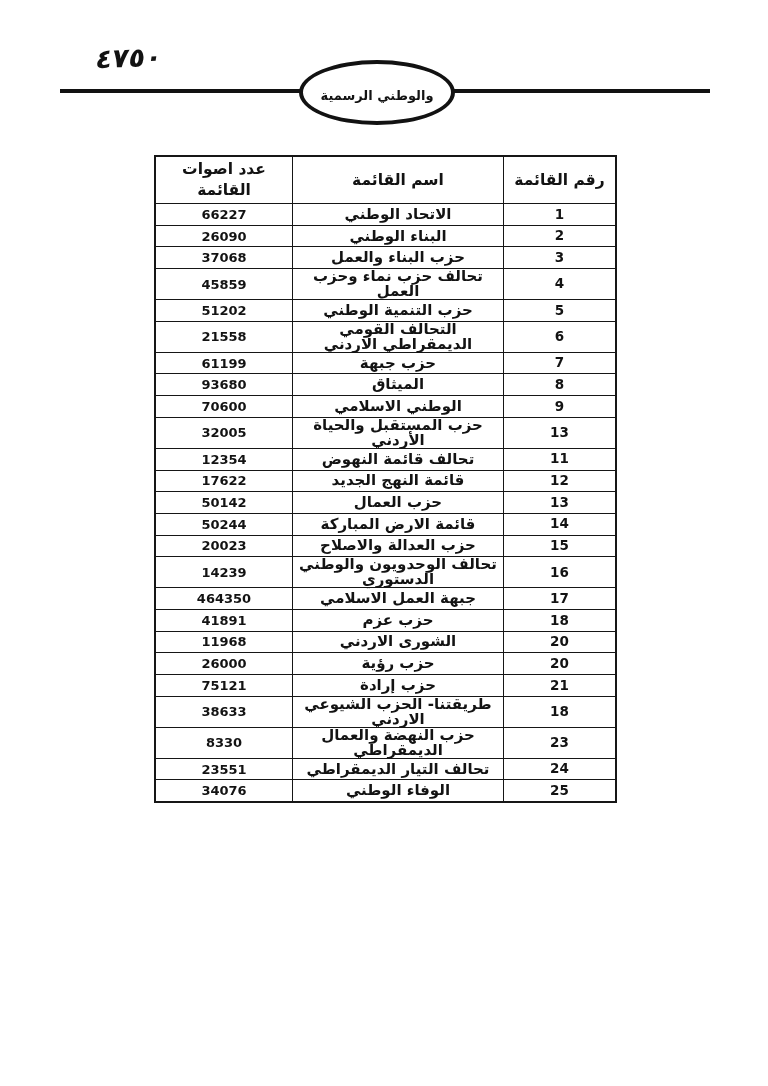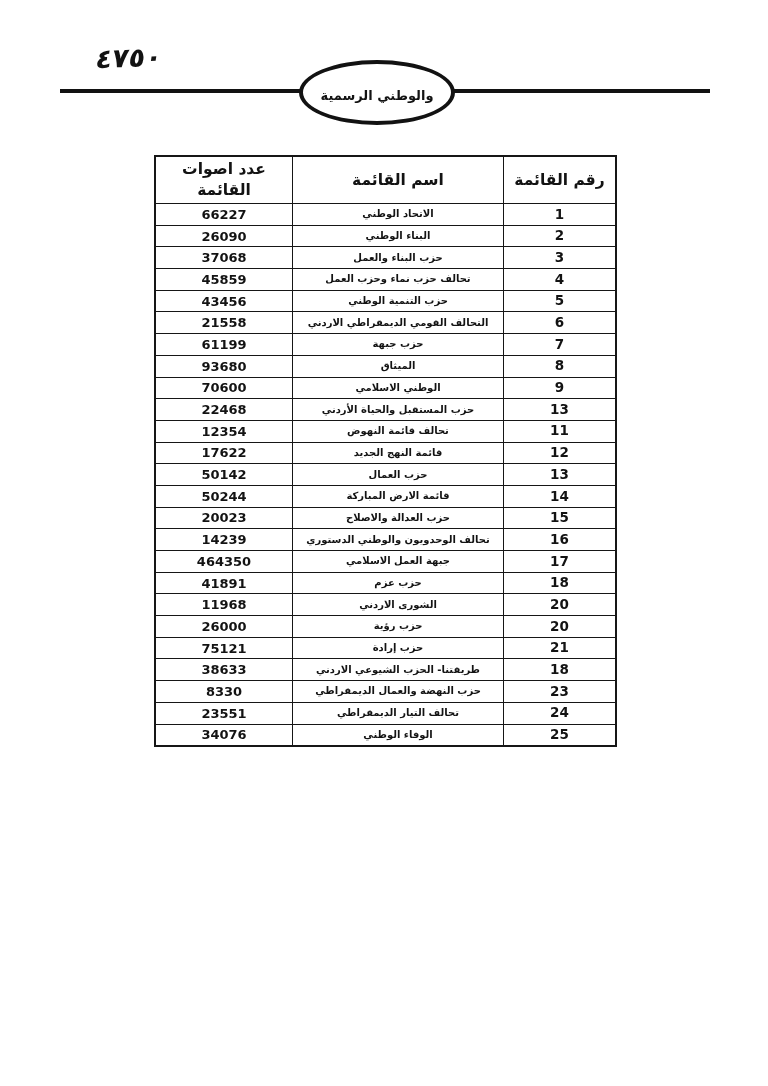--- a/index.html
+++ b/index.html
@@ -65,21 +65,21 @@
   }
   .col-number{width:111px;}
   .col-name{width:210px;}
   .col-votes{width:136px;white-space:pre-line;}
   .results-table tbody td{
     height:20.7px;
     font-weight:bold;
     line-height:1;
   }
   .results-table tbody td.cell-number{font-size:13.5px;}
-  .results-table tbody td.cell-name{font-size:10px;text-align:center;}
+  .results-table tbody td.cell-name{font-size:15px;text-align:center;}
   .results-table tbody td.cell-votes{font-size:13px;}
 </style>
 </head>
 <body>
 
 <div class="page">
 
   <div class="page-number">٤٧٥٠</div>
 
   <div class="header-rule"></div>
@@ -114,21 +114,21 @@
           <td class="cell-votes">37068</td>
         </tr>
         <tr>
           <td class="cell-number">4</td>
           <td class="cell-name">تحالف حزب نماء وحزب العمل</td>
           <td class="cell-votes">45859</td>
         </tr>
         <tr>
           <td class="cell-number">5</td>
           <td class="cell-name">حزب التنمية الوطني</td>
-          <td class="cell-votes">43456</td>
+          <td class="cell-votes">51202</td>
         </tr>
         <tr>
           <td class="cell-number">6</td>
           <td class="cell-name">التحالف القومي الديمقراطي الاردني</td>
           <td class="cell-votes">21558</td>
         </tr>
         <tr>
           <td class="cell-number">7</td>
           <td class="cell-name">حزب جبهة</td>
           <td class="cell-votes">61199</td>
@@ -139,21 +139,21 @@
           <td class="cell-votes">93680</td>
         </tr>
         <tr>
           <td class="cell-number">9</td>
           <td class="cell-name">الوطني الاسلامي</td>
           <td class="cell-votes">70600</td>
         </tr>
         <tr>
           <td class="cell-number">13</td>
           <td class="cell-name">حزب المستقبل والحياة الأردني</td>
-          <td class="cell-votes">22468</td>
+          <td class="cell-votes">32005</td>
         </tr>
         <tr>
           <td class="cell-number">11</td>
           <td class="cell-name">تحالف قائمة النهوض</td>
           <td class="cell-votes">12354</td>
         </tr>
         <tr>
           <td class="cell-number">12</td>
           <td class="cell-name">قائمة النهج الجديد</td>
           <td class="cell-votes">17622</td>

